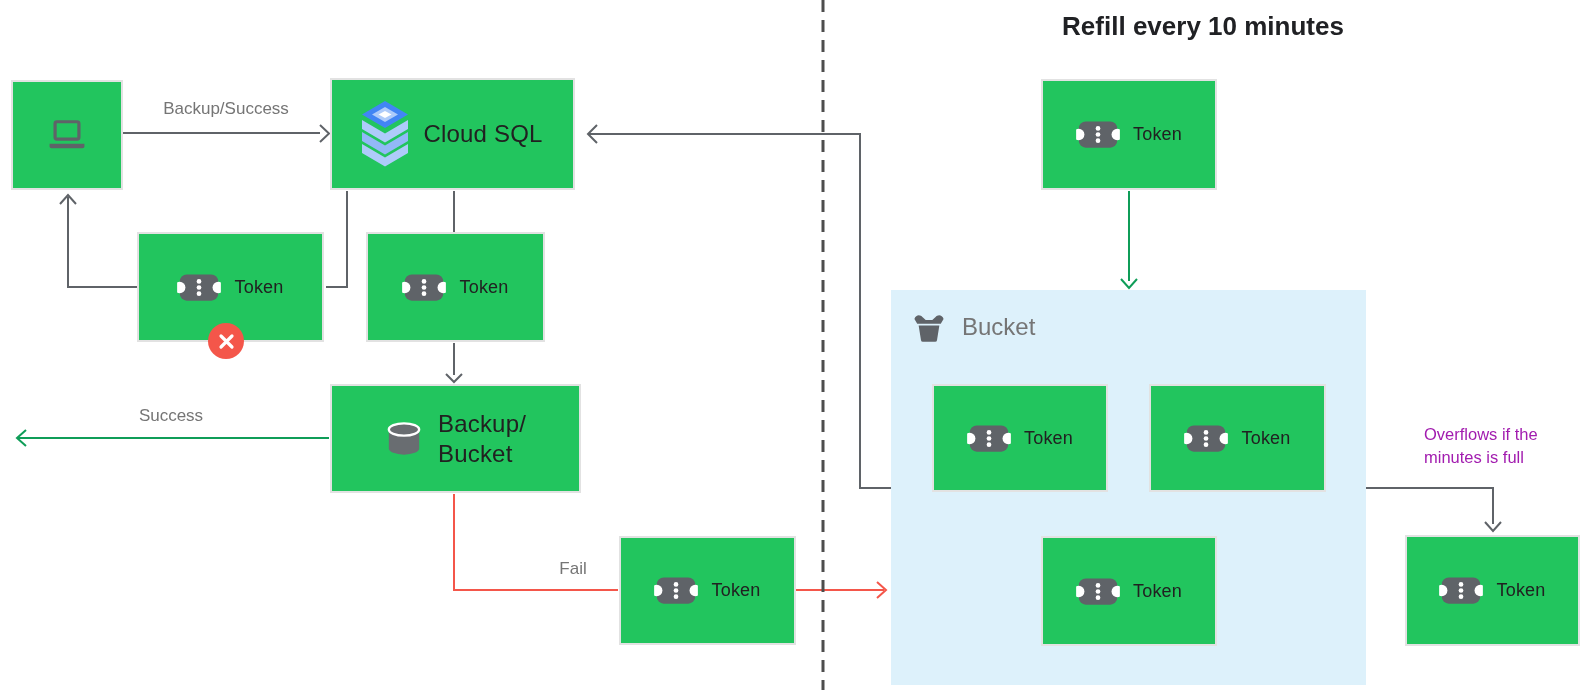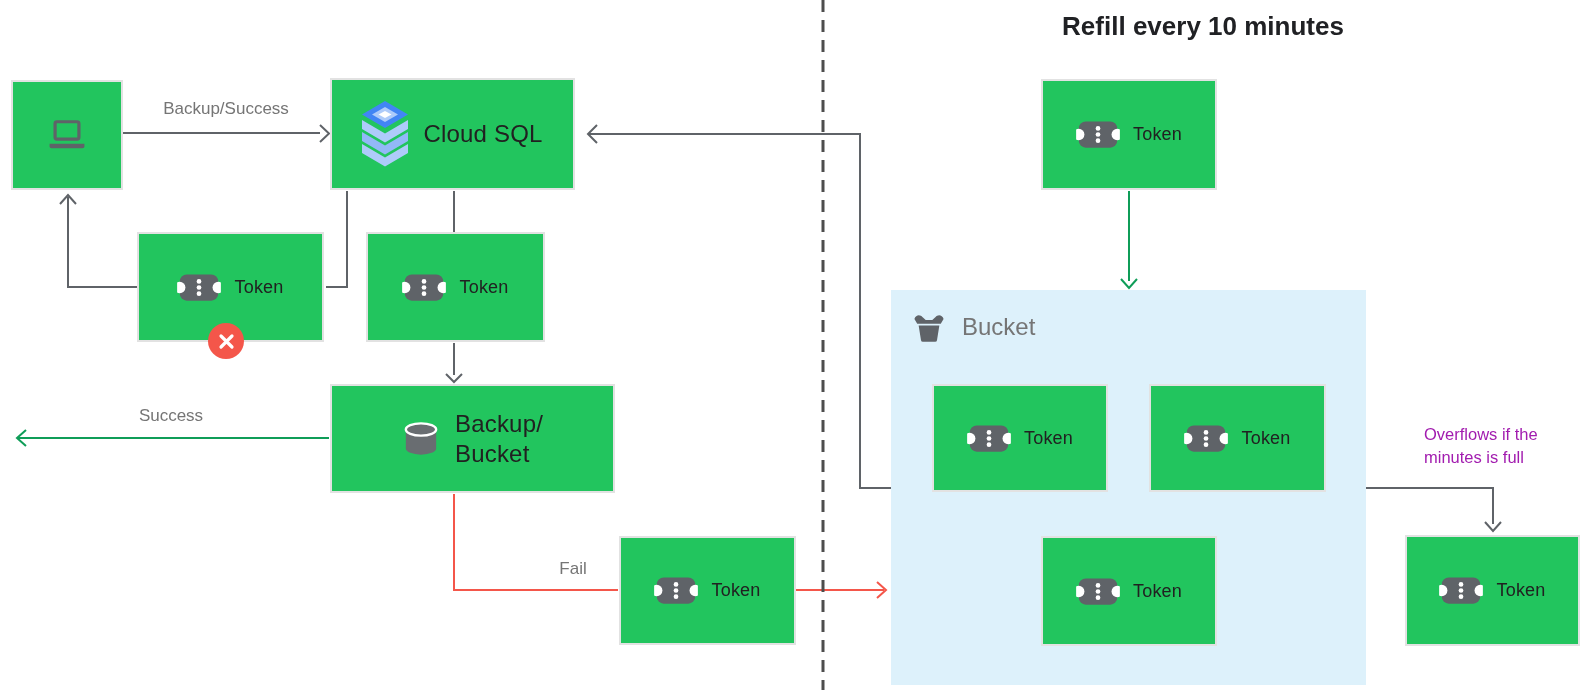--- a/index.html
+++ b/index.html
@@ -122,21 +122,21 @@
     </svg>
   </div>
 
   <div class="box" style="left:366px;top:232px;width:179px;height:110px;">
     <svg class="token-ic" viewBox="0 0 50 40">
         <use href="#sym-token"></use>
       </svg>
     <span class="node-label">Token</span>
   </div>
 
-  <div class="box" style="left:330px;top:384px;width:285px;height:109px;gap:15px;">
+  <div class="box" style="left:330px;top:384px;width:251px;height:109px;gap:15px;">
     <svg width="38" height="36" viewBox="0 0 40 38">
       <path d="M4 9 V29 a16 6.5 0 0 0 32 0 V9 Z" fill="#696d71"></path>
       <ellipse cx="20" cy="9" rx="16" ry="6.5" fill="#696d71" stroke="#ffffff" stroke-width="2.5"></ellipse>
     </svg>
     <span class="two-line node-label big">
       <span>Backup/</span>
       <span>Bucket</span>
     </span>
   </div>
 

